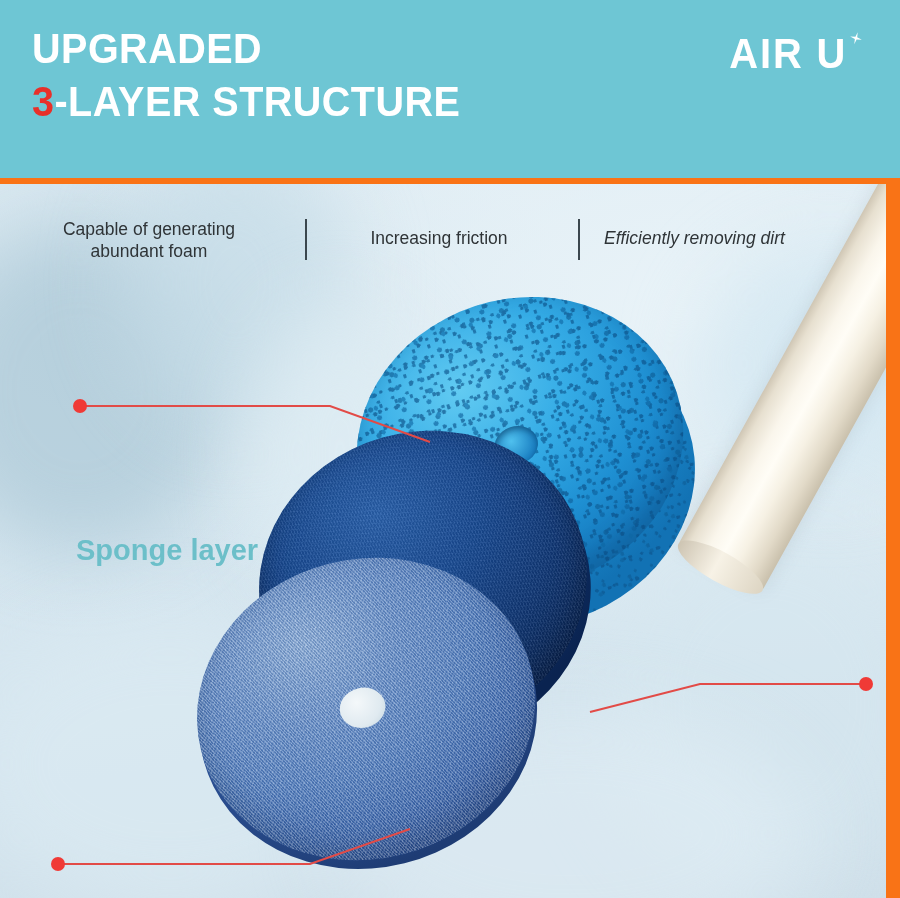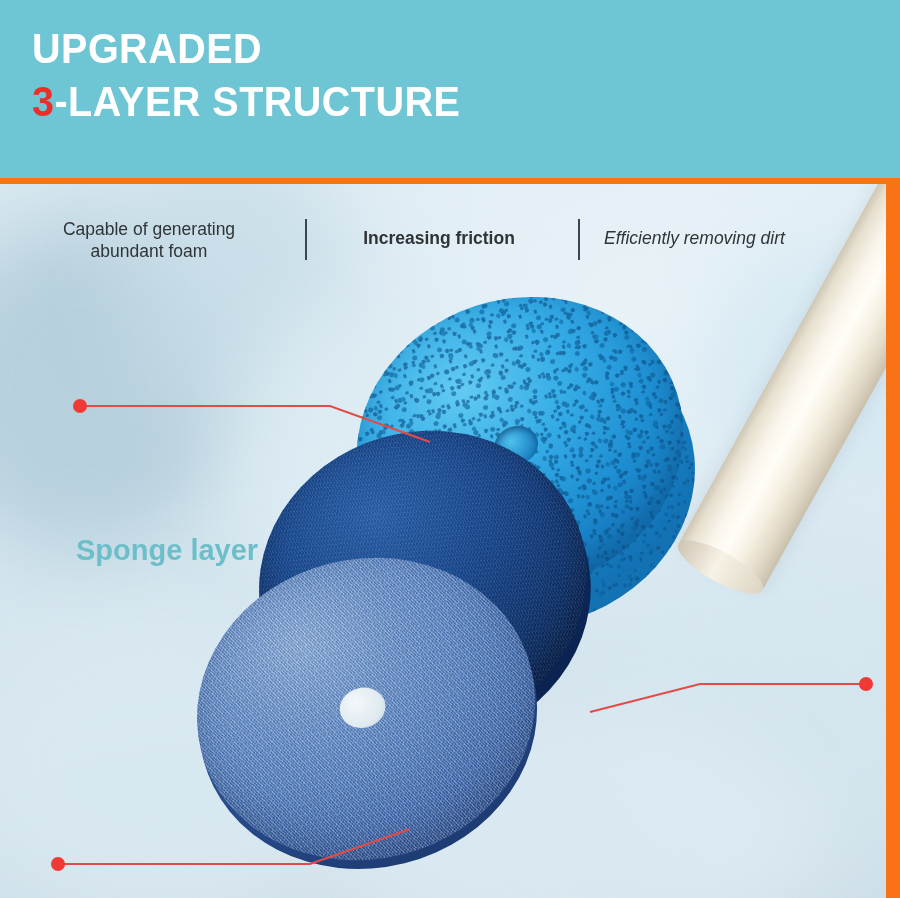--- a/index.html
+++ b/index.html
@@ -109,21 +109,21 @@
   }
   .feature-label {
     position: absolute;
     font-size: 17.5px;
     color: #2f3437;
     line-height: 1.28;
     text-align: center;
     white-space: pre-line;
   }
   #feature-0 { left: 24px;  top: 34px; width: 250px; }
-  #feature-1 { left: 330px; top: 43px; width: 218px; font-weight: bold; }
+  #feature-1 { left: 330px; top: 43px; width: 218px; }
   #feature-2 { left: 604px; top: 43px; width: 272px; text-align: left; font-style: italic; }
   .feature-divider {
     position: absolute;
     top: 35px;
     width: 2px;
     height: 41px;
     background: #3b474e;
   }
   #divider-0 { left: 305px; }
   #divider-1 { left: 578px; }
@@ -346,20 +346,28 @@
 
 <div id="root">
 
   <div id="header">
 
     <div id="title-block">
       <div class="title-line">UPGRADED</div>
       <div class="title-line" id="title-line2"><span id="title-accent">3</span><span>-LAYER STRUCTURE</span></div>
     </div>
 
+    <div id="logo">
+      <span id="logo-text">AIR U</span>
+      <span id="logo-spark">
+        <svg width="16" height="16" viewBox="0 0 16 16" aria-hidden="true">
+          <path d="M8 0.5 L9.0 6.0 L14.6 7.2 L9.0 8.4 L8 14 L7.0 8.4 L1.4 7.2 L7.0 6.0 Z" fill="#ffffff" transform="rotate(16 8 7.2) scale(0.92) translate(0.7 0.6)"></path>
+        </svg>
+      </span>
+    </div>
 
   </div>
 
   <div id="scene">
 
     <div class="blur-blob" id="blob-a"></div>
     <div class="blur-blob" id="blob-b"></div>
     <div class="blur-blob" id="blob-c"></div>
     <div class="blur-blob" id="blob-d"></div>
     <div class="blur-blob" id="blob-e"></div>

